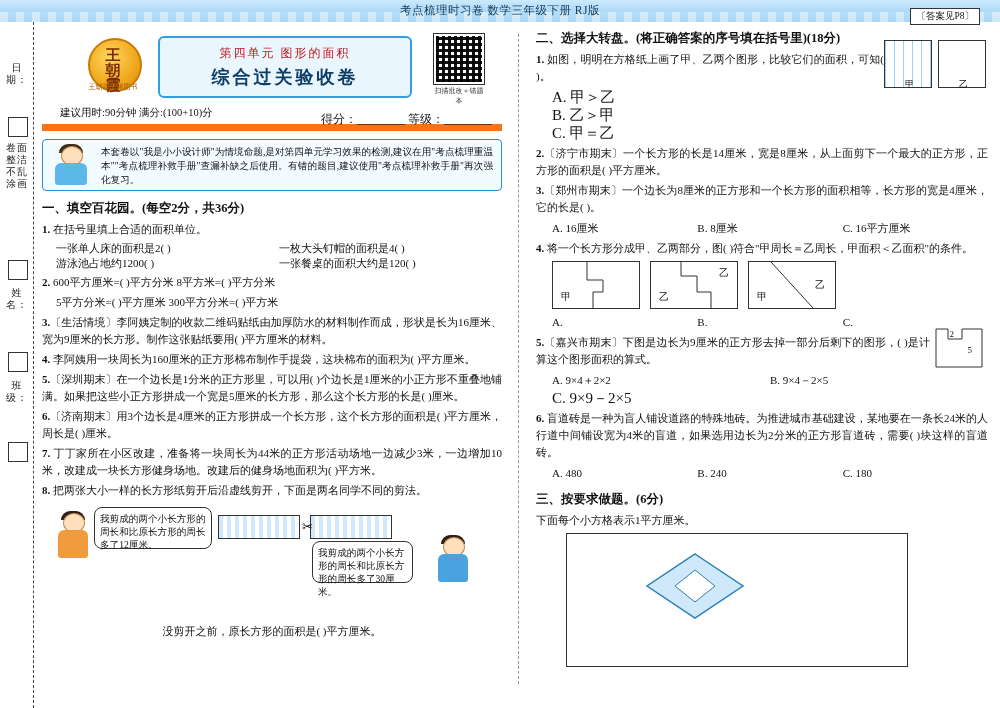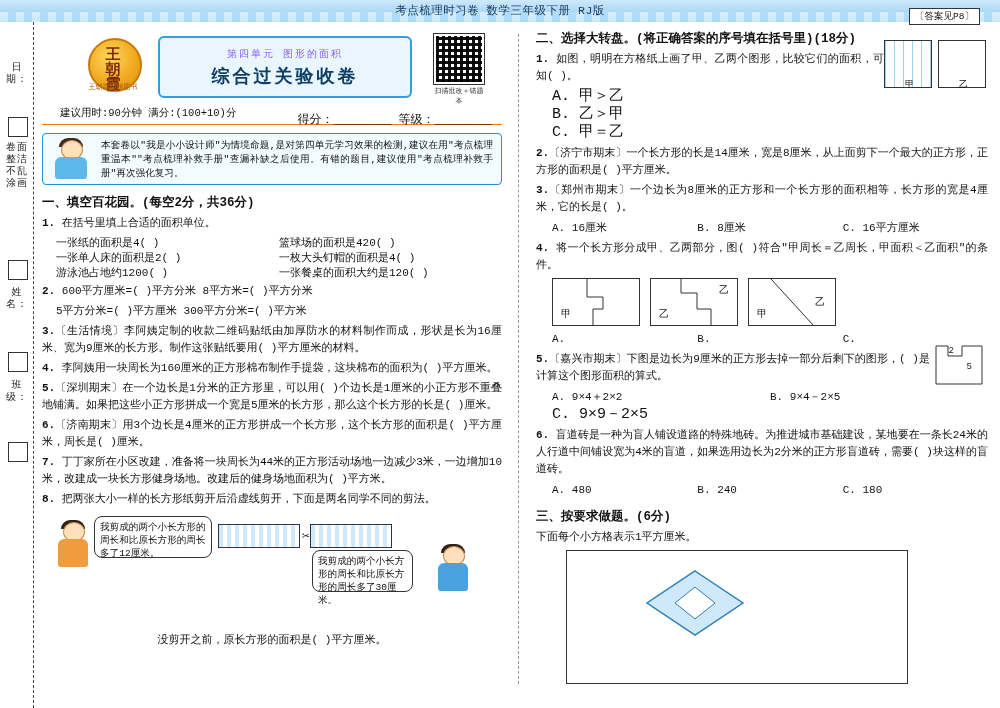--- a/index.html
+++ b/index.html
@@ -2,21 +2,21 @@
 <html><head>
 <meta charset="utf-8">
 <style>
   html,body{margin:0;padding:0;}
   body{
     width:1000px;height:708px;overflow:hidden;
     background:#ffffff;
     font-family:"Liberation Serif","DejaVu Serif",serif;
     font-size:11px;color:#111;
   }
-  .page{position:relative;width:1000px;height:708px;box-sizing:border-box;font-family:Liberation Mono, monospace;}
+  .page{position:relative;width:1000px;height:708px;box-sizing:border-box;}
 
   
   .topband{position:absolute;left:0;top:0;width:1000px;height:22px;
     background:linear-gradient(180deg,#cfe9fb 0%,#a9d8f6 55%,#8ccbf2 100%);}
   .topband .wave{position:absolute;left:0;top:12px;width:1000px;height:10px;
     background:repeating-linear-gradient(90deg,#ffffff 0 8px,#bfe2f9 8px 16px);opacity:.55;}
   .topband .title{position:absolute;left:0;top:3px;width:1000px;text-align:center;
     font-size:11.5px;color:#1a3f63;letter-spacing:.5px;}
 
   
@@ -32,40 +32,40 @@
   .col{position:absolute;top:0;width:460px;}
   .colL{left:0;}
   .colR{left:494px;width:452px;}
   .divider{position:absolute;left:476px;top:4px;width:0;height:650px;border-left:1px dashed #999;}
 
   
   .hdr{position:relative;height:72px;}
   .unitbox{position:absolute;left:116px;top:6px;width:250px;height:58px;
     border:2px solid #2f9fe0;border-radius:6px;background:#e9f6fe;
     display:flex;flex-direction:column;align-items:center;justify-content:center;}
-  .unitbox .l1{font-size:10px;color:#8b5cf6;letter-spacing:2px;}
+  .unitbox .l1{font-size:12px;color:#b91c1c;letter-spacing:2px;}
   .unitbox .l2{font-size:18px;font-weight:bold;color:#0f3f66;letter-spacing:3px;margin-top:3px;}
   .logo{position:absolute;left:40px;top:6px;width:62px;height:58px;}
   .logo .circ{position:absolute;left:6px;top:2px;width:50px;height:50px;border-radius:50%;
     background:radial-gradient(circle at 40% 35%,#ffd75e,#f0a71c 60%,#d88a0a 100%);
     border:2px solid #c8790a;}
   .logo .t{position:absolute;left:0;top:46px;width:62px;text-align:center;font-size:7px;color:#a55f06;}
   .logo .w{position:absolute;left:20px;top:12px;width:22px;text-align:center;font-size:15px;
     color:#7a2a00;font-weight:bold;line-height:15px;}
   .qr{position:absolute;right:16px;top:4px;width:54px;}
   .qr .code{width:46px;height:46px;margin:0 auto;
     background:
       repeating-linear-gradient(0deg,#111 0 3px,#fff 3px 6px),
       repeating-linear-gradient(90deg,#111 0 3px,#fff 3px 6px);
     background-blend-mode:multiply;border:2px solid #fff;outline:1px solid #333;}
   .qr .cap{font-size:7px;text-align:center;color:#333;margin-top:2px;}
   .ansref{position:absolute;right:6px;top:-20px;border:1px solid #333;padding:1px 5px;font-size:9.5px;background:#fff;}
 
   
-  .inforow{position:relative;height:20px;border-bottom:1px solid #f97316;margin-top:2px;}
+  .inforow{position:relative;height:20px;border-bottom:7px solid #f97316;margin-top:2px;}
   .inforow .li{position:absolute;left:18px;top:2px;font-size:10.5px;}
   .inforow .ri{position:absolute;right:10px;top:7px;font-size:12px;}
 
   
   .notice{position:relative;margin-top:8px;height:52px;border:1px solid #2a8fd0;border-radius:4px;
     background:#f2fbff;padding:5px 8px 5px 58px;box-sizing:border-box;}
   .notice .kid{position:absolute;left:6px;top:6px;width:44px;height:40px;}
   .notice .kid .head{position:absolute;left:12px;top:0;width:20px;height:18px;border-radius:50%;
     background:#ffe0bd;border:1px solid #c98b4a;}
   .notice .kid .hair{position:absolute;left:10px;top:-2px;width:24px;height:9px;border-radius:12px 12px 0 0;background:#3b2a1b;}
@@ -176,24 +176,20 @@
       </div>
 
       <div class="sec">一、填空百花园。(每空2分，共36分)</div>
 
       <div class="q">
         <span class="n">1.</span>
         <span>在括号里填上合适的面积单位。</span>
       </div>
       <div class="indent">
         <div class="two">
-          <div>一张纸的面积是4(        )</div>
-          <div>篮球场的面积是420(        )</div>
-        </div>
-        <div class="two">
           <div>一张单人床的面积是2(        )</div>
           <div>一枚大头钉帽的面积是4(        )</div>
         </div>
         <div class="two">
           <div>游泳池占地约1200(        )</div>
           <div>一张餐桌的面积大约是120(        )</div>
         </div>
       </div>
 
       <div class="q">

